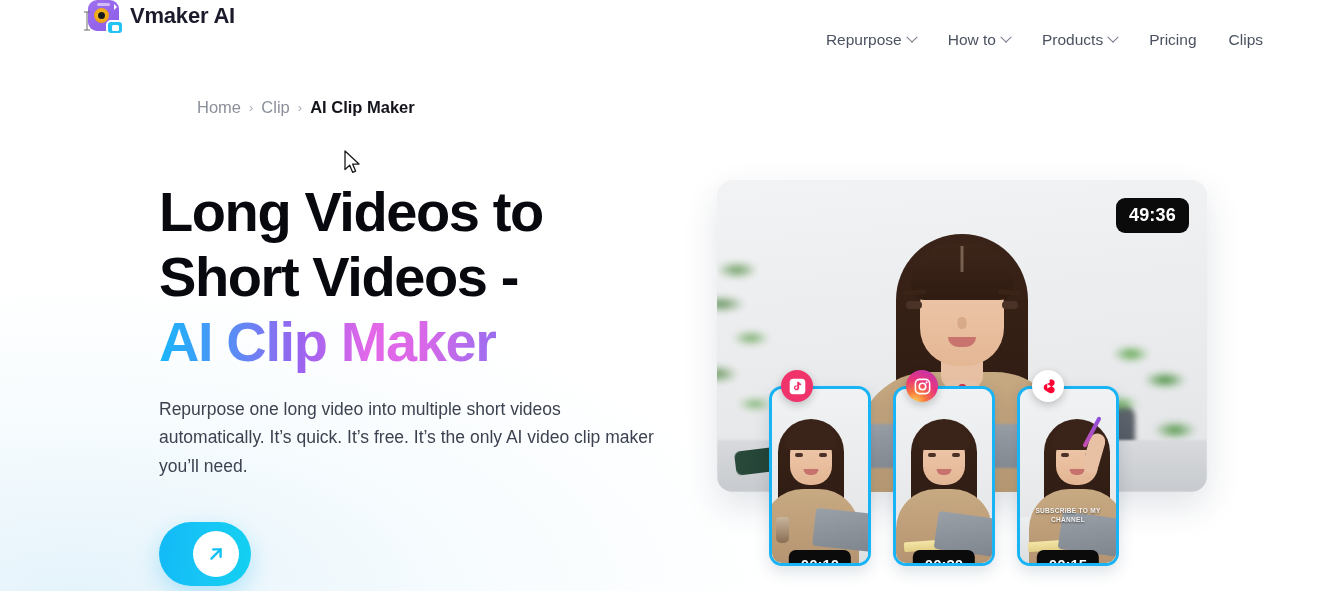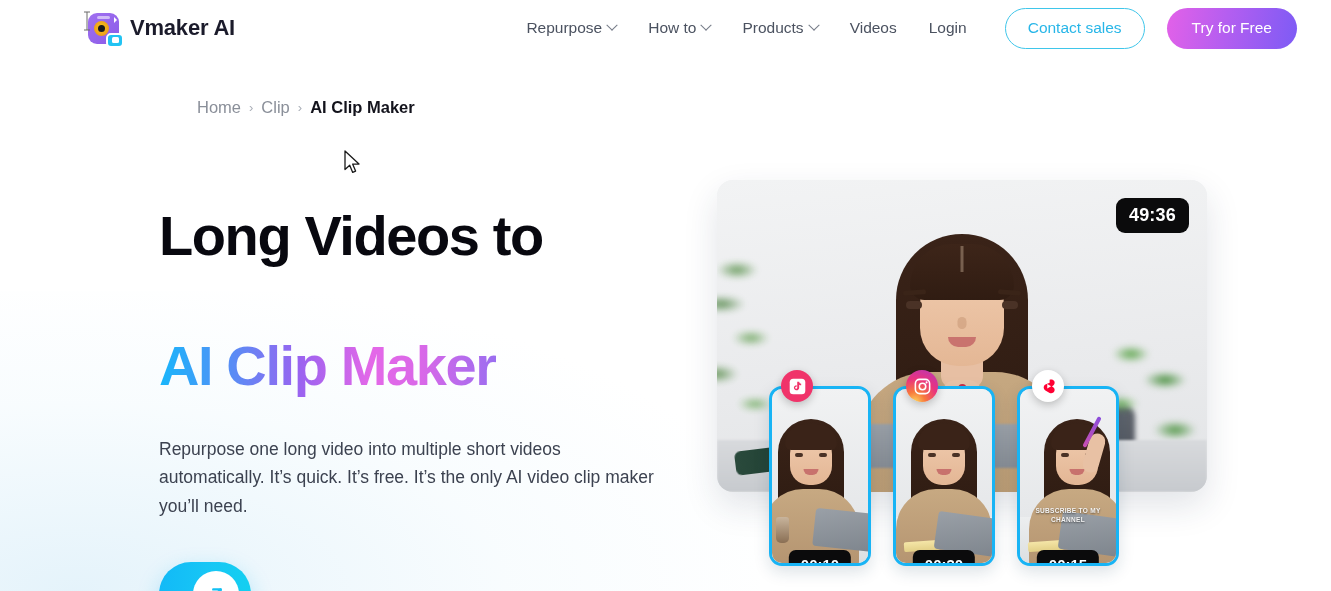--- a/index.html
+++ b/index.html
@@ -26,22 +26,23 @@
     pointer-events: none;
     z-index: 0;
   }
 
   
   .navbar {
     position: relative;
     z-index: 5;
     height: 56px;
     display: flex;
-    align-items: center;
-    padding: 0 34px 0 88px;
+    align-items: flex-start;
+    padding: 0 68px 0 88px;
+    flex-direction: column;
   }
 
   .brand {
     display: flex;
     align-items: center;
     gap: 11px;
     text-decoration: none;
   }
 
   .logo-mark {
@@ -202,32 +203,31 @@
   }
 
   .hero-left { width: 520px; flex: 0 0 auto; }
 
   .headline {
     font-size: 56px;
     line-height: 1.16;
     font-weight: 700;
     color: #08080f;
     letter-spacing: -1.4px;
-    margin-top: 24px;
   }
   .headline-accent {
     background: linear-gradient(90deg, #18b6fb 0%, #5a8cf5 22%, #9b63f0 42%, #e468e8 63%, #d968e8 78%, #9b6ef0 100%);
     -webkit-background-clip: text;
     background-clip: text;
     color: transparent;
     -webkit-text-fill-color: transparent;
   }
 
   .subhead {
-    margin-top: 36px;
+    margin-top: 20px;
     width: 500px;
     font-size: 17.5px;
     line-height: 1.62;
     color: #3c4250;
   }
 
   .cta {
     margin-top: 42px;
     display: inline-flex;
     align-items: center;
@@ -533,45 +533,41 @@
       <span class="chev"></span>
     </a>
     <a class="nav-link" href="#">
       <span>How to</span>
       <span class="chev"></span>
     </a>
     <a class="nav-link" href="#">
       <span>Products</span>
       <span class="chev"></span>
     </a>
-    <a class="nav-link" href="#">Videos</a>
-    <a class="nav-link" href="#">Login</a>
+    <a class="nav-link" href="#">Pricing</a>
+    <a class="nav-link" href="#">Clips</a>
   </div>
 
-  <div class="nav-actions">
-    <button class="btn-outline">Contact sales</button>
-    <button class="btn-gradient">Try for Free</button>
-  </div>
 
 </nav>
 
 <div class="breadcrumb">
   <a class="crumb" href="#">Home</a>
   <span class="crumb-sep">›</span>
   <a class="crumb" href="#">Clip</a>
   <span class="crumb-sep">›</span>
   <span class="crumb-current">AI Clip Maker</span>
 </div>
 
 <section class="hero">
 
   <div class="hero-left">
     <h1 class="headline">
       <span>Long Videos to</span><br>
-      <br>
+      <span>Short Videos -</span><br>
       <span class="headline-accent">AI Clip Maker</span>
     </h1>
 
     <p class="subhead">Repurpose one long video into multiple short videos automatically. It’s quick. It’s free. It’s the only AI video clip maker you’ll need.</p>
 
     <button class="cta">
       <span class="cta-arrow">
         <svg width="22" height="22" viewBox="0 0 24 24" fill="none">
           <path d="M7 17 L17 7" stroke="#13c0f3" stroke-width="2.6" stroke-linecap="round"></path>
           <path d="M9 7 H17 V15" stroke="#13c0f3" stroke-width="2.6" stroke-linecap="round" stroke-linejoin="round"></path>

